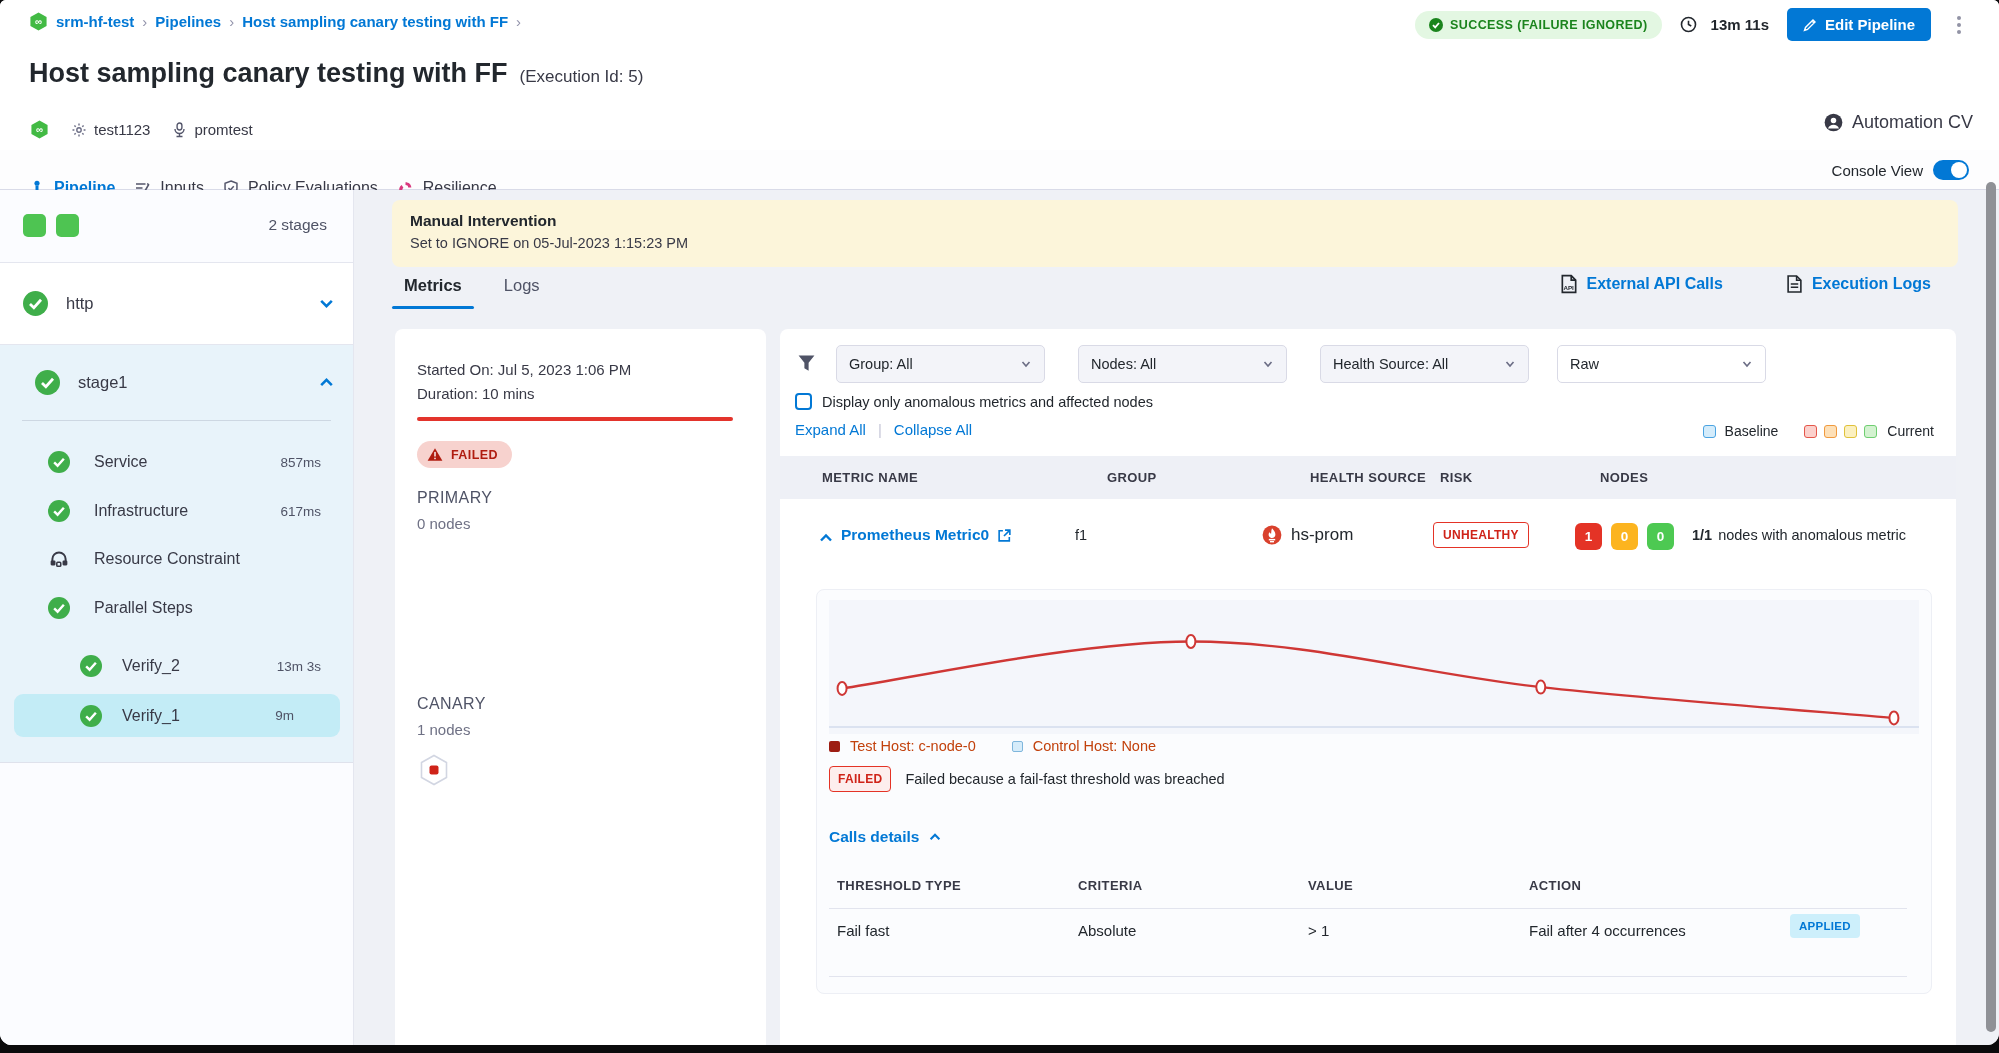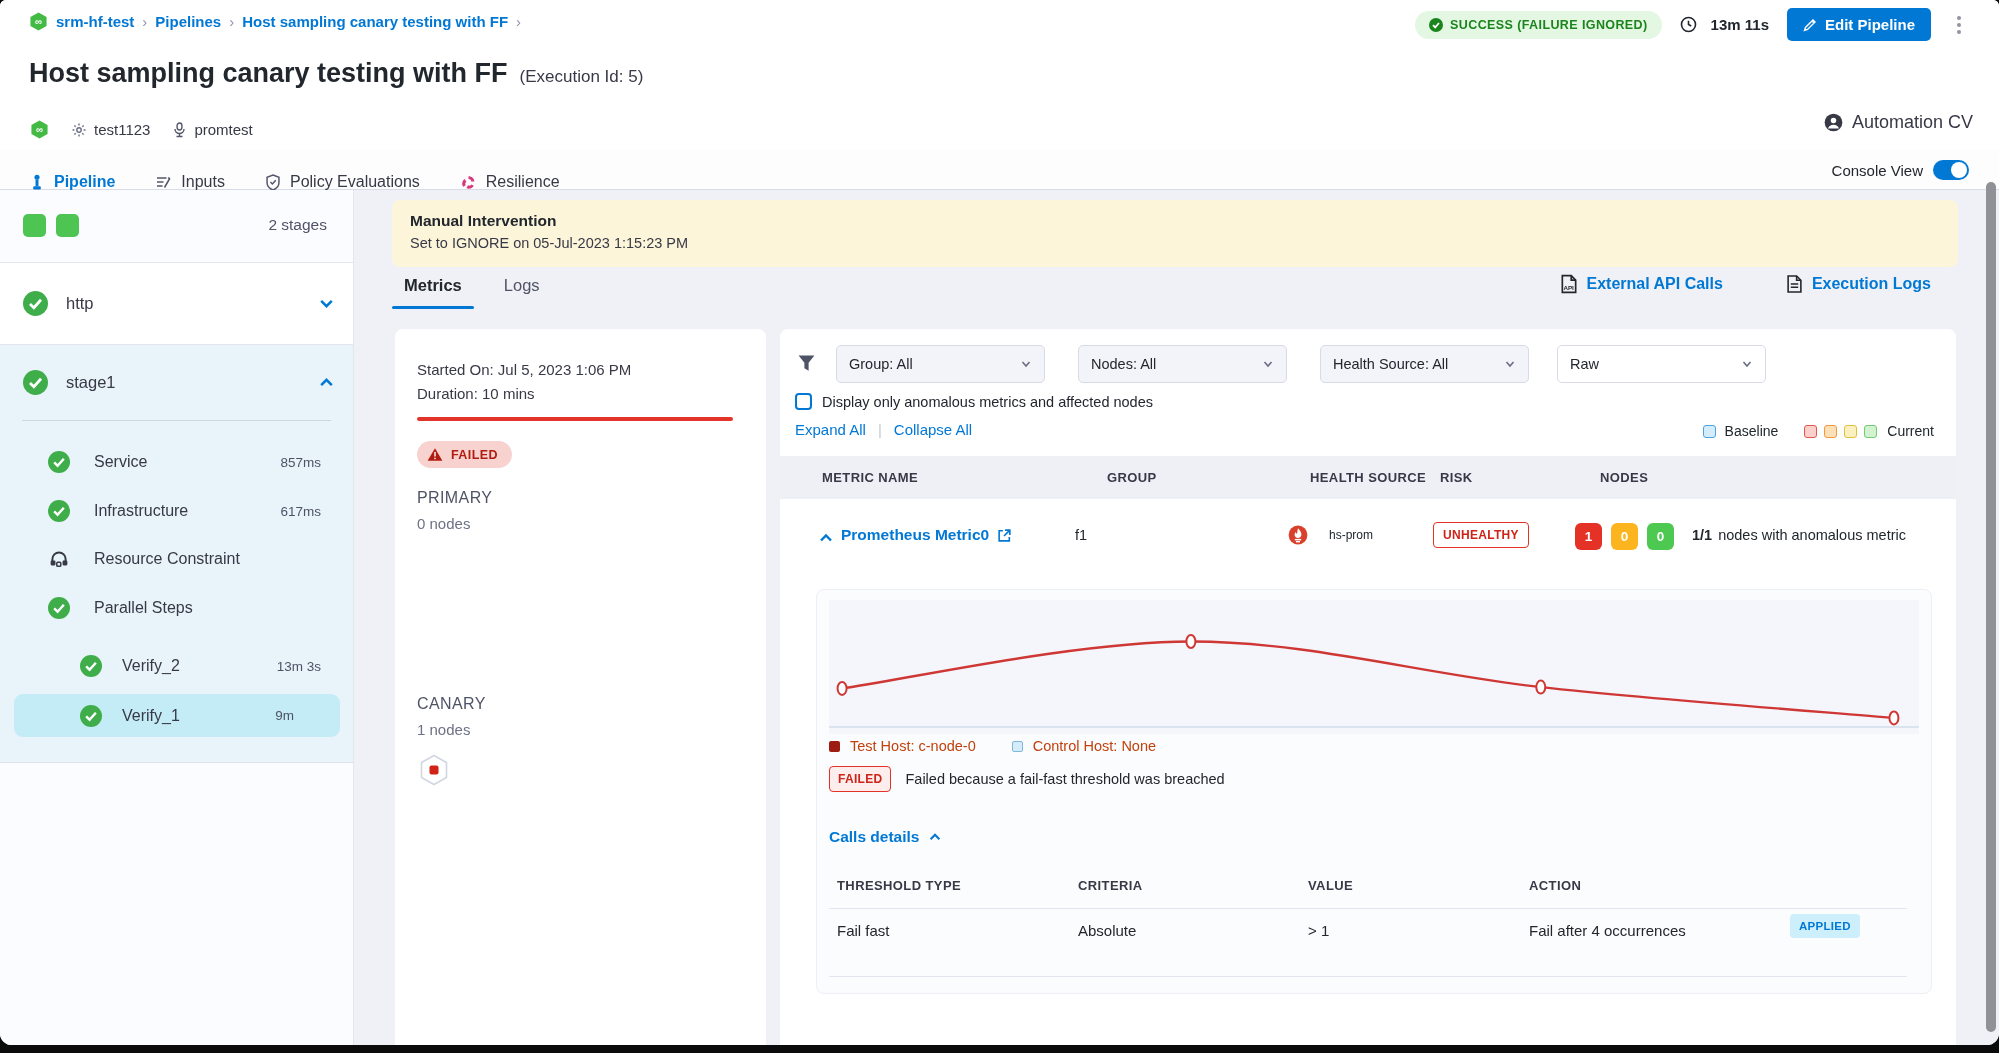--- a/index.html
+++ b/index.html
@@ -27,21 +27,21 @@
   .exec-id { font-size:17px; color:#383946; }
   .tags-row { position:absolute; left:30px; top:120px; display:flex; align-items:center; gap:10px;
               font-size:15px; color:#383946; }
   .tags-row .tag-group { display:flex; align-items:center; gap:7px; margin-left:12px; }
   .user-chip { position:absolute; right:26px; top:112px; display:flex; align-items:center; gap:9px;
                font-size:18px; color:#383946; }
 
   
   .tabbar { position:absolute; left:0; top:150px; width:1999px; height:40px; background:#fdfdfe;
             border-bottom:1px solid #d9dbe8; }
-  .tabs { position:absolute; left:29px; top:12px; height:40px; display:flex; align-items:center; gap:40px; }
+  .tabs { position:absolute; left:29px; top:18px; height:40px; display:flex; align-items:center; gap:19px; }
   .tab { display:flex; align-items:center; gap:9px; font-size:16px; color:#383946; height:40px;
          position:relative; cursor:pointer; }
   .tab.active { color:#0278d5; font-weight:bold; }
   .tab.active::after { content:""; position:absolute; left:-12px; right:-12px; bottom:0; height:4px;
                        background:#0278d5; border-radius:2px 2px 0 0; }
   .console-view { position:absolute; right:30px; top:0; height:40px; display:flex; align-items:center; gap:10px;
                   font-size:15px; color:#22272d; }
   .toggle { width:36px; height:20px; background:#0278d5; border-radius:10px; position:relative; cursor:pointer; }
   .toggle .knob { position:absolute; right:2px; top:2px; width:16px; height:16px; background:#fff; border-radius:50%; }
 
@@ -51,21 +51,21 @@
   
   .sidebar { position:absolute; left:0; top:0; width:354px; height:863px; background:#fbfcff;
              border-right:1px solid #e4e6ef; }
   .sidebar-head { position:absolute; left:0; top:0; width:100%; height:73px; border-bottom:1px solid #e4e6ef; }
   .stage-sq { position:absolute; top:24px; width:23px; height:23px; border-radius:5px; background:#4ec452; }
   .stage-count { position:absolute; right:26px; top:26px; font-size:15.5px; color:#4f5366; }
   .srow { position:absolute; left:0; width:100%; display:flex; align-items:center; cursor:pointer; }
   .row-http { top:73px; height:82px; background:#fff; border-bottom:1px solid #e4e6ef; }
   .stage1-block { position:absolute; left:0; top:155px; width:100%; height:418px; background:#e8f3fa;
                   border-bottom:1px solid #dfe2ec; }
-  .row-stage1 { top:0; height:75px; }
+  .row-stage1 { top:0; height:75px;padding-left:12px; }
   .check { width:25px; height:25px; flex:none; }
   .stage-label { font-size:16.5px; color:#383946; margin-left:18px; }
   .chev { position:absolute; right:18px; width:17px; height:17px; }
   .sdivider { position:absolute; left:22px; right:22px; top:75px; height:1px; background:#cdd7e2; }
   .step { position:absolute; left:0; width:100%; height:38px; display:flex; align-items:center; cursor:pointer; }
   .step .ic { position:absolute; left:48px; width:22px; height:22px; }
   .step .lbl { position:absolute; left:94px; font-size:16px; color:#383946; }
   .step .dur { position:absolute; right:32px; font-size:13.5px; color:#4f5366; }
   .step.indent .ic { left:80px; } .step.indent .lbl { left:122px; }
   .step.selected { left:14px; width:326px; background:#c3ecf6; border-radius:9px; height:43px; }
@@ -124,22 +124,22 @@
   .lg-gr { background:#d3f2d0; border:1.5px solid #6fce71; margin-right:3px; }
 
   .thead { position:absolute; left:0; top:127px; width:100%; height:43px; background:#eef0f6;
            font-size:13px; font-weight:bold; color:#383946; letter-spacing:.4px; }
   .thead span { position:absolute; top:14px; }
   .mrow { position:absolute; left:0; top:170px; width:100%; height:78px; background:#fff; }
   .mchev { position:absolute; left:38px; top:31px; width:16px; height:16px; cursor:pointer; }
   .mname { position:absolute; left:61px; top:27px; font-size:15.5px; color:#0278d5; font-weight:600;
            display:flex; align-items:center; gap:8px; cursor:pointer; }
   .mgroup { position:absolute; left:295px; top:28px; font-size:14.5px; color:#22272d; }
-  .mhs { position:absolute; left:508px; top:26px; display:flex; align-items:center; gap:21px;
-         font-size:12px; color:#22272d; }
+  .mhs { position:absolute; left:482px; top:26px; display:flex; align-items:center; gap:9px;
+         font-size:17px; color:#22272d; }
   .risk-badge { position:absolute; left:653px; top:23px; border:1.5px solid #e43326; color:#cf2318;
                 font-size:12px; font-weight:bold; border-radius:4px; padding:5px 9px; letter-spacing:.3px; background:#fff; }
   .ncount { position:absolute; top:24px; width:27px; height:27px; border-radius:6px; color:#fff;
             font-size:13.5px; font-weight:bold; display:flex; align-items:center; justify-content:center; }
   .nsummary { position:absolute; left:912px; top:28px; font-size:14.5px; color:#22272d; }
   .nsummary b { margin-right:6px; }
 
   
   .details-card { position:absolute; left:36px; top:260px; width:1116px; height:405px; background:#fbfcfe;
                   border:1px solid #edeff5; border-radius:8px; }

